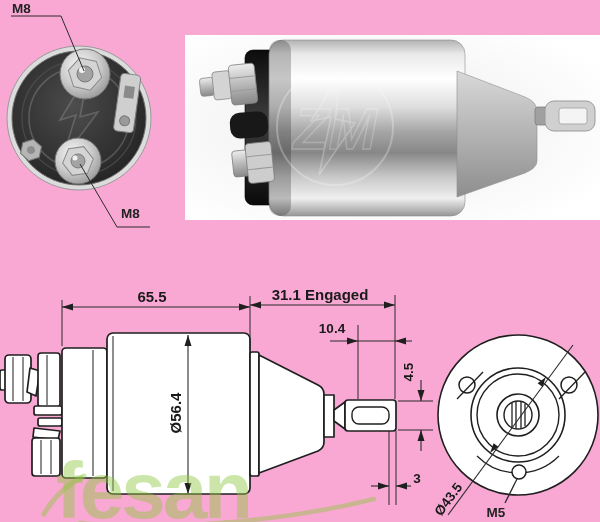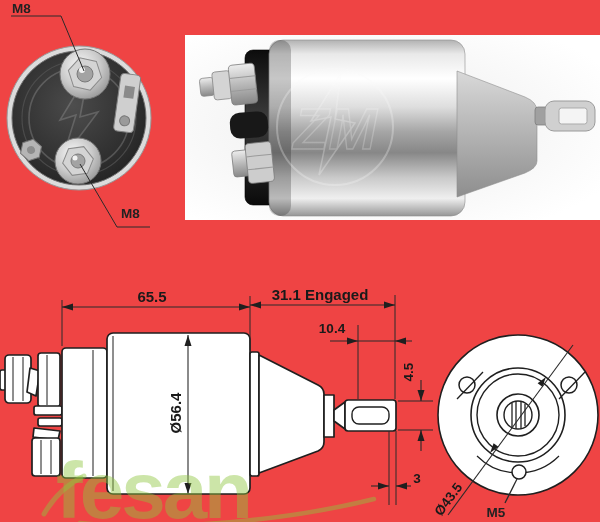--- a/index.html
+++ b/index.html
@@ -1,17 +1,17 @@
 <!DOCTYPE html>
 <html><head>
 <meta charset="utf-8">
 <style>
   html,body{margin:0;padding:0;background:#ffffff;}
   .canvas{
-    position:relative;width:600px;height:522px;background:#ef4444;overflow:hidden;
+    position:relative;width:600px;height:522px;background:#f9a8d4;overflow:hidden;
     font-family:"Liberation Sans",sans-serif;
   }
   svg{position:absolute;display:block;}
   #rear-photo{left:0;top:0;}
   #side-photo{left:185px;top:35px;}
   #tech-drawing{left:0;top:280px;}
   text{font-family:"Liberation Sans",sans-serif;}
   .dim-text{font-size:15px;font-weight:bold;fill:#1a1a1a;}
   .dim-text-sm{font-size:13.5px;font-weight:bold;fill:#1a1a1a;}
   .lbl{font-size:13.5px;font-weight:bold;fill:#222222;}

